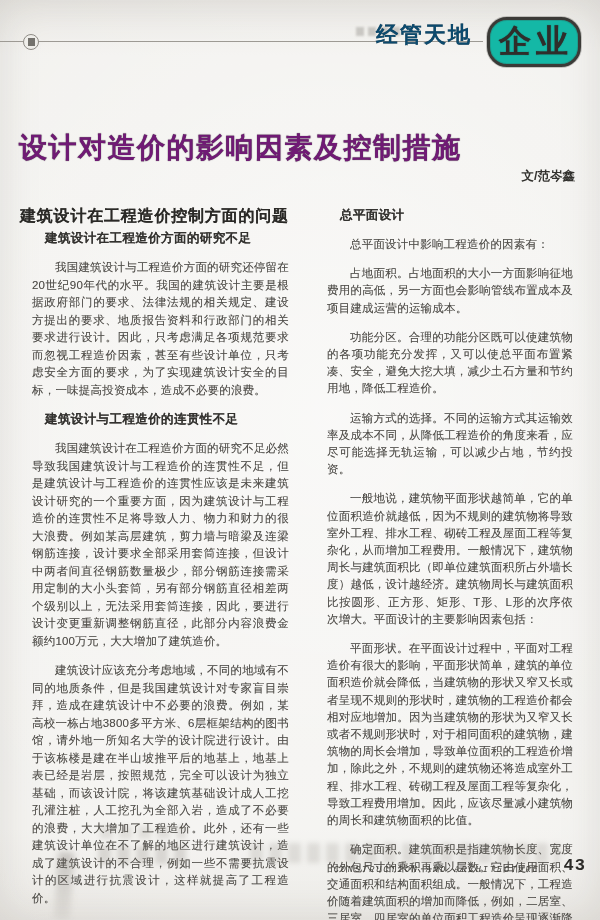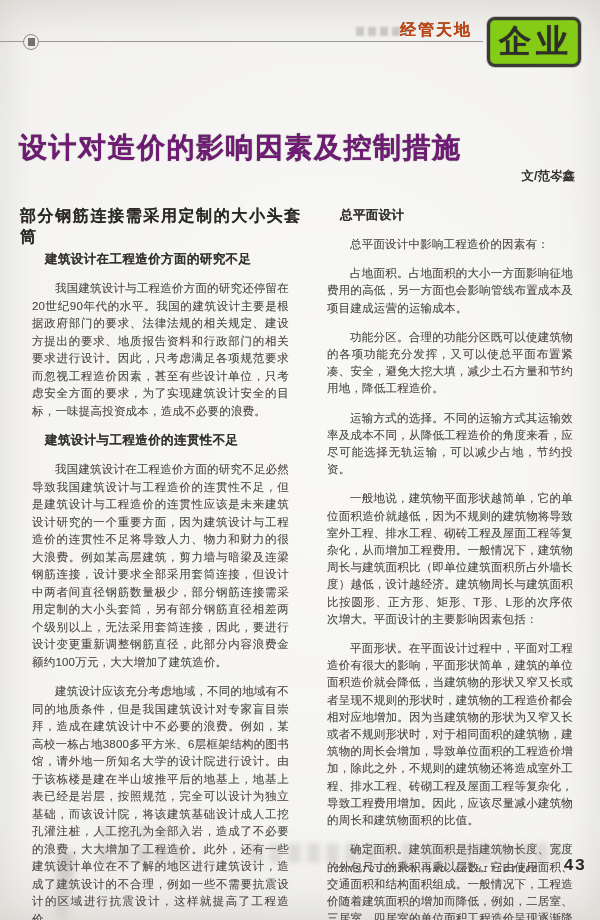--- a/index.html
+++ b/index.html
@@ -14,24 +14,24 @@
   }
   .page{position:absolute;inset:0;box-shadow:inset 0 0 40px rgba(120,115,105,.18);}
   
   .mast-rule{position:absolute;left:0;top:41px;width:483px;height:1px;background:#9d9a94;}
   .ornament{position:absolute;left:23px;top:34px;width:14px;height:14px;border:1px solid #8f8c86;
     border-radius:50%;background:#efeeea;display:flex;align-items:center;justify-content:center;}
   .ornament i{display:block;width:7px;height:8px;background:#55534e;opacity:.8;}
   .mast-small{position:absolute;left:356px;top:27px;width:48px;height:9px;
     background:repeating-linear-gradient(90deg,rgba(110,106,99,.55) 0 8px,transparent 8px 12px);
     filter:blur(1px);opacity:.55;}
-  .mast-section{position:absolute;right:128px;top:20px;font-size:16px;font-weight:700;
-    letter-spacing:2px;color:#c2410c;text-shadow:0 0 .5px rgba(40,40,40,.6);}
+  .mast-section{position:absolute;right:128px;top:20px;font-size:22px;font-weight:700;
+    letter-spacing:2px;color:#0c4a6e;text-shadow:0 0 .5px rgba(40,40,40,.6);}
   .badge{position:absolute;left:487px;top:17px;width:88px;height:44px;
-    border:3px solid #3b3a37;border-radius:8px;background:#84cc16;
+    border:3px solid #3b3a37;border-radius:20px;background:#14b8a6;
     box-shadow:0 0 0 1px rgba(60,58,54,.25), inset 0 0 0 1px rgba(60,58,54,.2);
     display:flex;align-items:center;justify-content:center;}
   .badge span{font-size:32px;font-weight:900;letter-spacing:5px;color:#2f2e2b;
     text-shadow:0 0 1px rgba(40,40,38,.8);transform:translateX(2px);}
   
   .title{position:absolute;left:19px;top:110px;width:470px;font-size:28px;font-weight:900;
     letter-spacing:1.5px;color:#701a75;text-shadow:0 0 1px rgba(25,25,23,.85);}
   .byline{position:absolute;right:25px;top:168px;font-size:12.5px;font-weight:700;color:#33322f;}
   
   .col{position:absolute;top:205px;text-align:justify;}
@@ -73,21 +73,21 @@
   <div class="mast-small"></div>
   <div class="mast-section">经管天地</div>
   <div class="badge">
     <span>企业</span>
   </div>
 
   <h1 class="title">设计对造价的影响因素及控制措施</h1>
   <div class="byline">文/范岑鑫</div>
 
   <div class="col col-left">
-    <h2 class="sec">部分钢筋连接需采用定制的大小头套筒</h2>
+    <h2 class="sec">建筑设计在工程造价控制方面的问题</h2>
     <h3 class="sub">建筑设计在工程造价方面的研究不足</h3>
     <p class="body">我国建筑设计与工程造价方面的研究还停留在20世纪90年代的水平。我国的建筑设计主要是根据政府部门的要求、法律法规的相关规定、建设方提出的要求、地质报告资料和行政部门的相关要求进行设计。因此，只考虑满足各项规范要求而忽视工程造价因素，甚至有些设计单位，只考虑安全方面的要求，为了实现建筑设计安全的目标，一味提高投资成本，造成不必要的浪费。</p>
     <h3 class="sub">建筑设计与工程造价的连贯性不足</h3>
     <p class="body">我国建筑设计在工程造价方面的研究不足必然导致我国建筑设计与工程造价的连贯性不足，但是建筑设计与工程造价的连贯性应该是未来建筑设计研究的一个重要方面，因为建筑设计与工程造价的连贯性不足将导致人力、物力和财力的很大浪费。例如某高层建筑，剪力墙与暗梁及连梁钢筋连接，设计要求全部采用套筒连接，但设计中两者间直径钢筋数量极少，部分钢筋连接需采用定制的大小头套筒，另有部分钢筋直径相差两个级别以上，无法采用套筒连接，因此，要进行设计变更重新调整钢筋直径，此部分内容浪费金额约100万元，大大增加了建筑造价。</p>
     <p class="body">建筑设计应该充分考虑地域，不同的地域有不同的地质条件，但是我国建筑设计对专家盲目崇拜，造成在建筑设计中不必要的浪费。例如，某高校一栋占地3800多平方米、6层框架结构的图书馆，请外地一所知名大学的设计院进行设计。由于该栋楼是建在半山坡推平后的地基上，地基上表已经是岩层，按照规范，完全可以设计为独立基础，而该设计院，将该建筑基础设计成人工挖孔灌注桩，人工挖孔为全部入岩，造成了不必要的浪费，大大增加了工程造价。此外，还有一些建筑设计单位在不了解的地区进行建筑设计，造成了建筑设计的不合理，例如一些不需要抗震设计的区域进行抗震设计，这样就提高了工程造价。</p>
     <h2 class="sec sec-big">建筑设计阶段影响工程造价的主要因素</h2>
     <p class="body">建筑设计阶段影响工程造价的主要因素也是有效控制工程造价应注意的主要方面，在建筑设计阶段应该给予足够的重视。</p>
   </div>
 
   <div class="col col-right">

